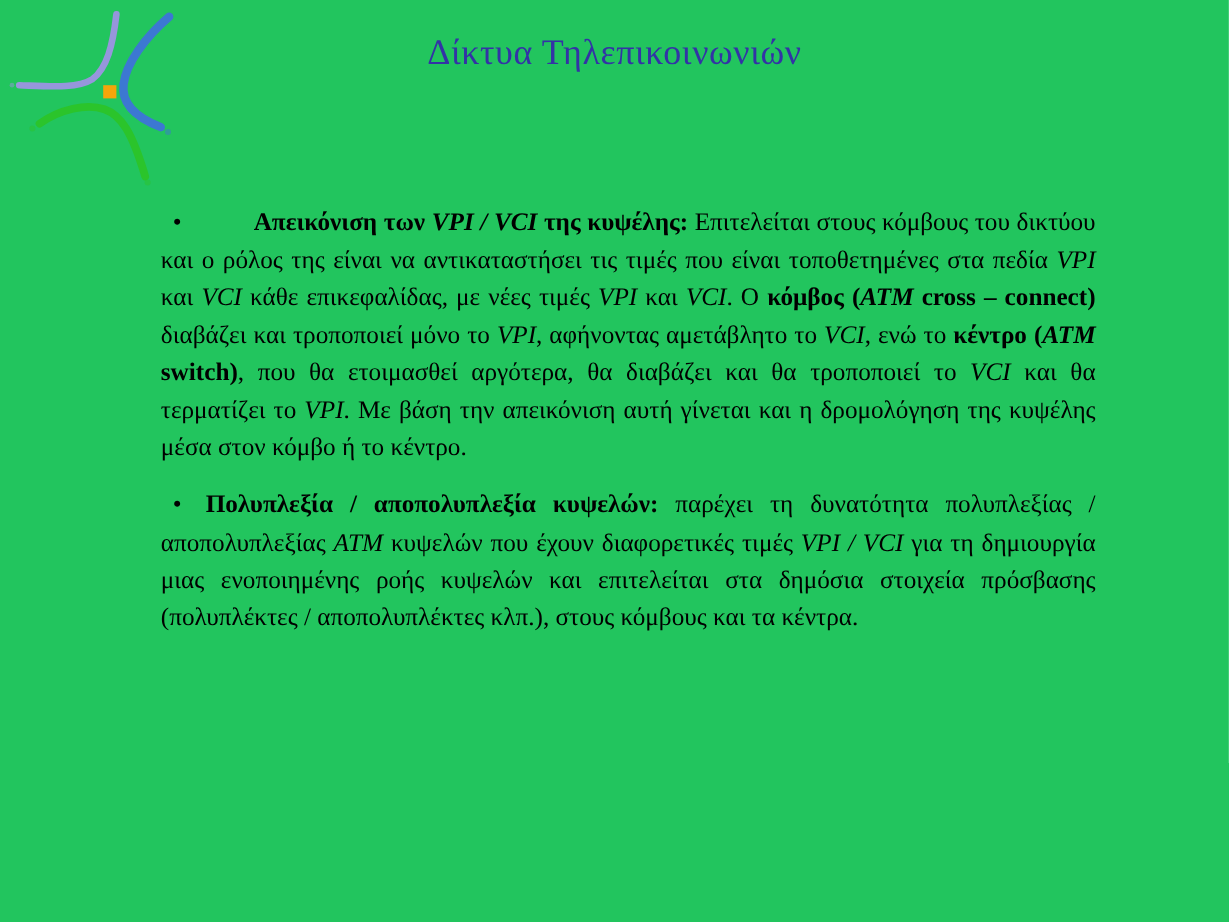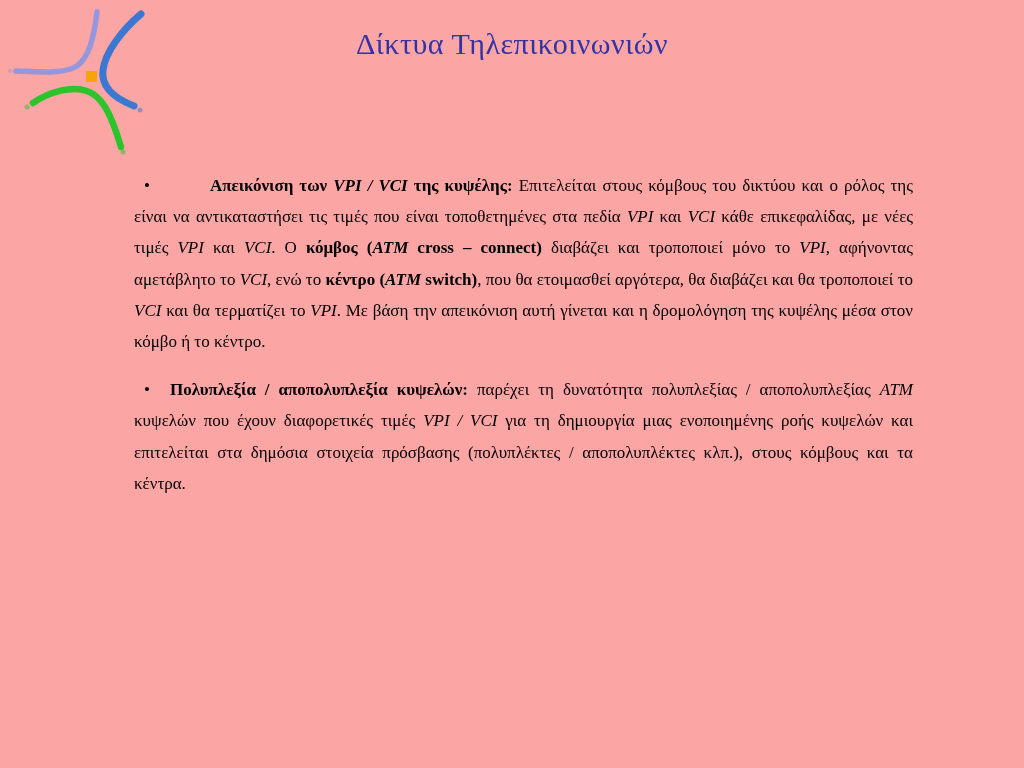--- a/index.html
+++ b/index.html
@@ -7,21 +7,21 @@
     width: 1024px;
     height: 768px;
     position: relative;
     background: #ffffff;
     overflow: hidden;
     font-family: "Liberation Serif", serif;
   }
   .slide {
     position: absolute;
     inset: 0;
-    background: #fca5a5;
+    background: #22c55e;
   }
   .logo {
     position: absolute;
     left: 0;
     top: 0;
     width: 150px;
     height: 155px;
   }
   .slide-title {
     position: absolute;
@@ -32,21 +32,21 @@
     font-size: 30px;
     line-height: 40px;
     font-weight: normal;
     letter-spacing: 0.5px;
   }
   .content {
     position: absolute;
     left: 134px;
     top: 170px;
     width: 779px;
-    font-size: 17px;
+    font-size: 21px;
     line-height: 31.2px;
     color: #000000;
     text-align: justify;
   }
   .para { margin: 0; }
   .para + .para { margin-top: 17px; }
   .bullet {
     display: inline-block;
     margin-left: 10px;
   }

